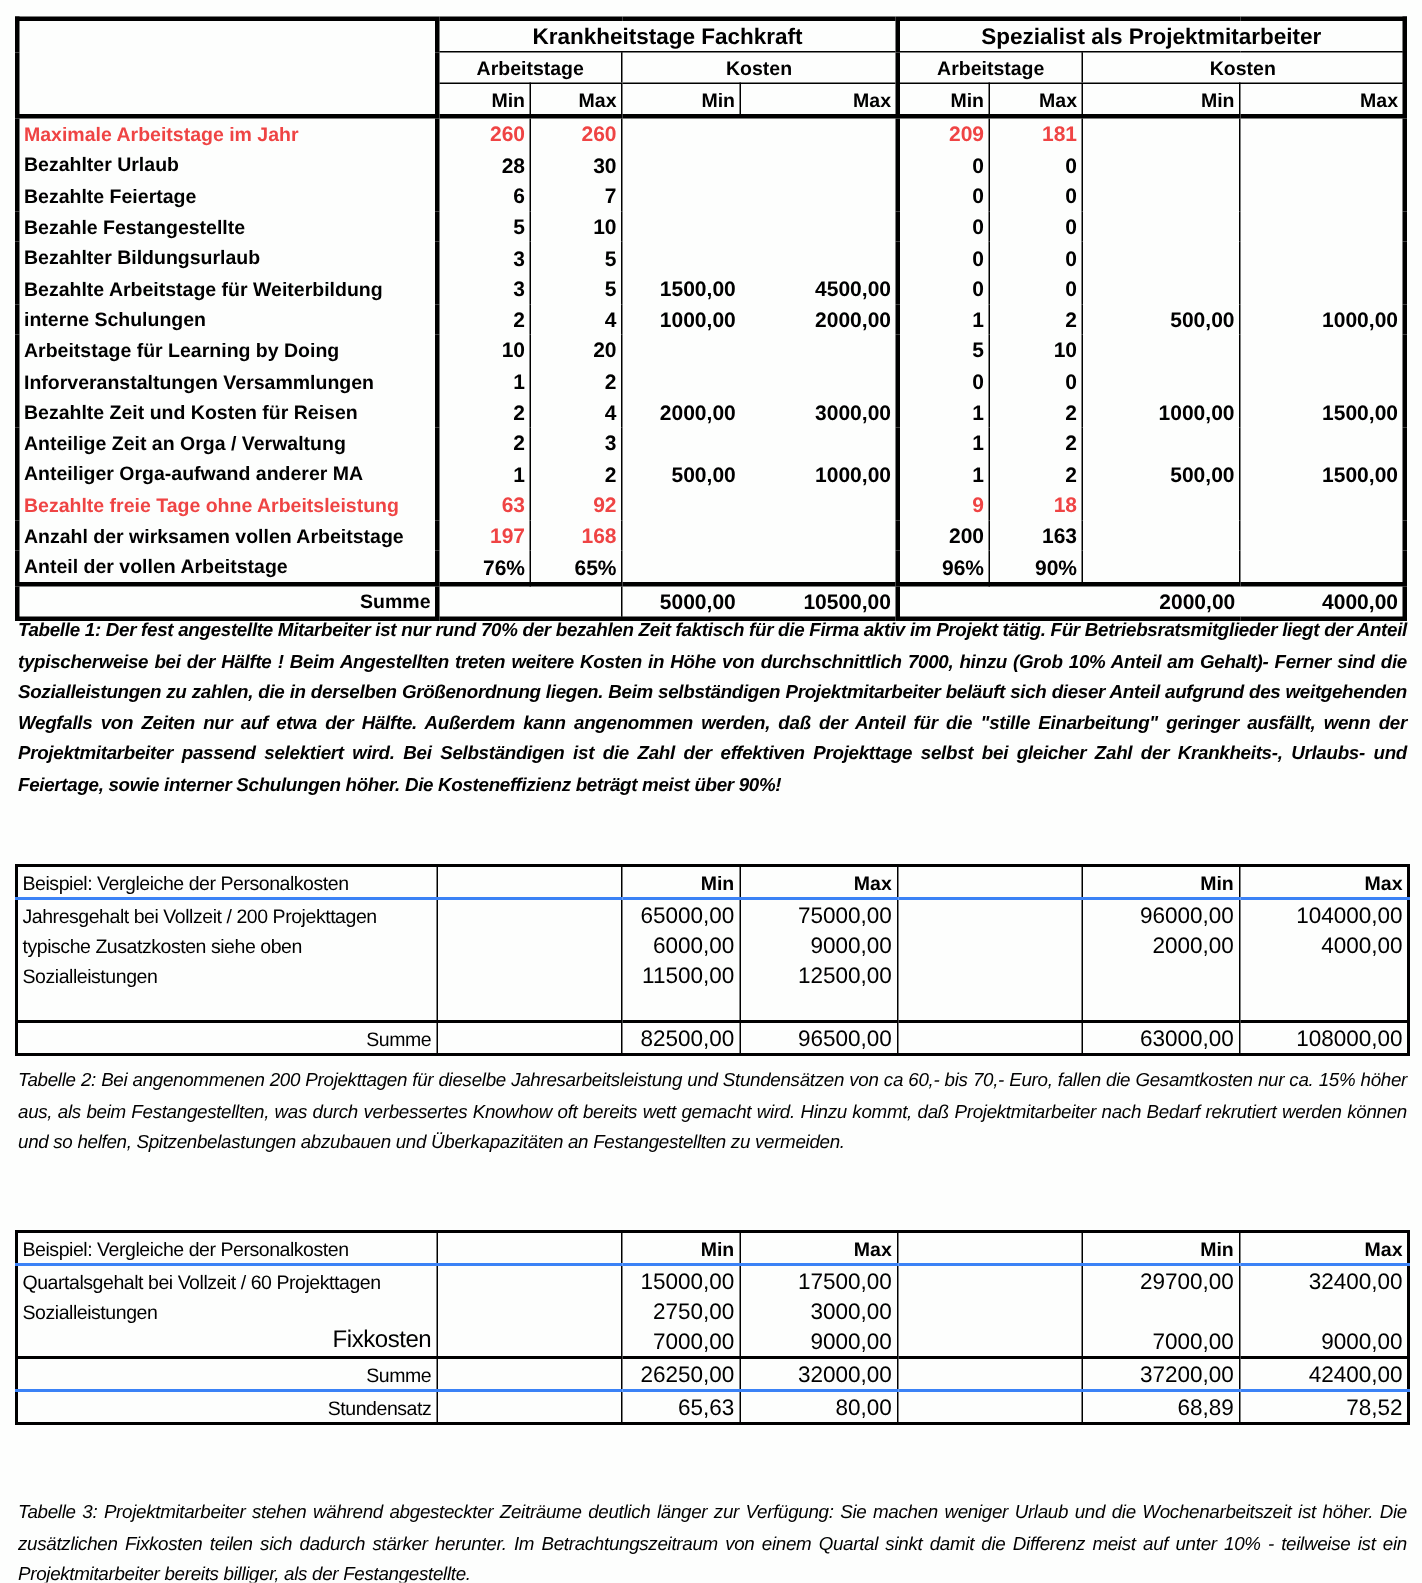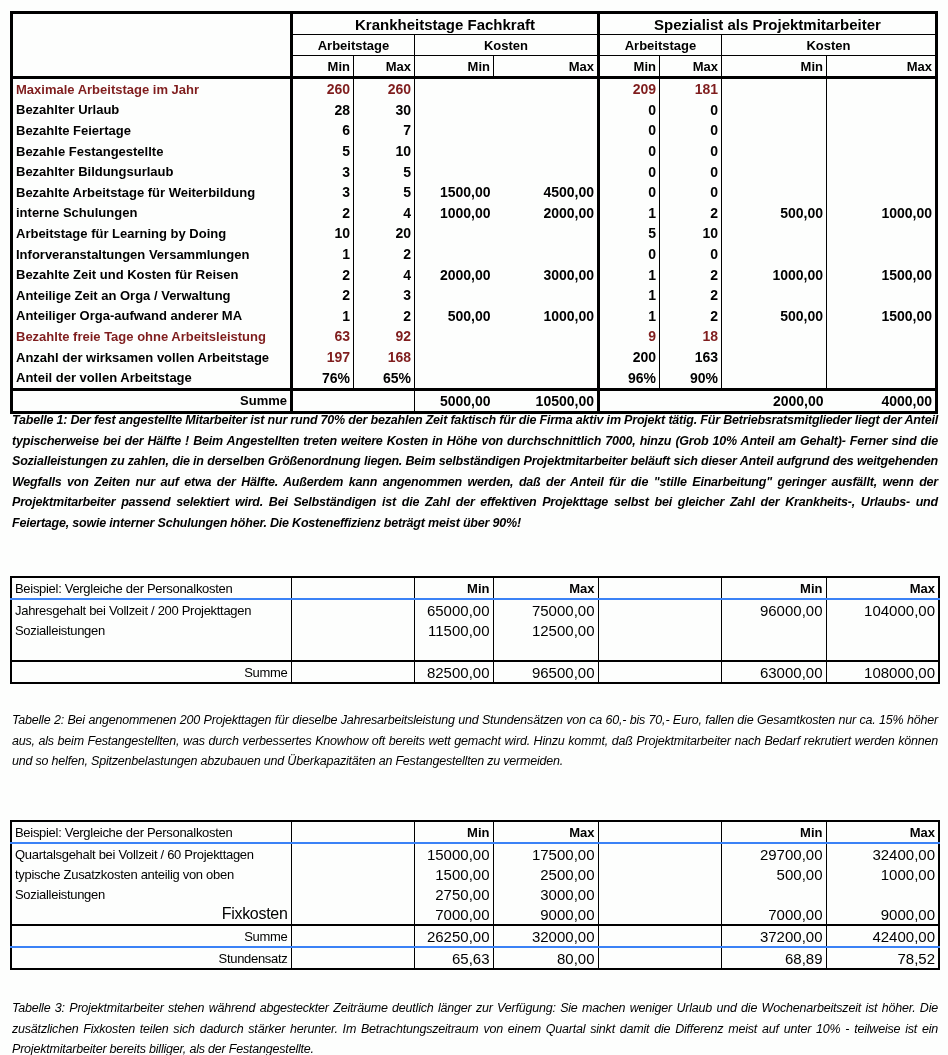--- a/index.html
+++ b/index.html
@@ -1,20 +1,20 @@
 <!DOCTYPE html>
 <html><head>
 <meta charset="utf-8">
 <style>
   html, body { margin:0; padding:0; background:#fdfefd; }
   body { width:948px; height:1055px; position:relative; font-family:"Liberation Sans", sans-serif; color:#000; overflow:hidden; }
   table { border-collapse:collapse; position:absolute; table-layout:fixed; }
   td { padding:0 3px; font-size:13px; font-weight:bold; white-space:nowrap; overflow:hidden; line-height:1; }
   .num { text-align:right; font-size:14px; font-family:"Liberation Sans", sans-serif; }
-  .grey { color:#7f1d1d; }
+  .grey { color:#ef4444; }
   .c { text-align:center; }
   .r { text-align:right; }
   
   #t1 { left:10px; top:11px; border:3px solid #000; }
   #t1 td { height:20px; }
   #t1 .h1 td { height:20px; font-size:15px; }
   #t1 .h1 td.title { font-size:15px; }
   #t1 .bl { border-left:1px solid #000; }
   #t1 .bL { border-left:3px solid #000; }
   #t1 .bb { border-bottom:1px solid #000; }
@@ -278,20 +278,29 @@
       <tr>
         <td class="lab">Jahresgehalt bei Vollzeit / 200 Projekttagen</td>
         <td class="bl"></td>
         <td class="num bl">65000,00</td>
         <td class="num bl">75000,00</td>
         <td class="bl"></td>
         <td class="num bl">96000,00</td>
         <td class="num bl">104000,00</td>
       </tr>
       <tr>
+        <td class="lab">typische Zusatzkosten siehe oben</td>
+        <td class="bl"></td>
+        <td class="num bl">6000,00</td>
+        <td class="num bl">9000,00</td>
+        <td class="bl"></td>
+        <td class="num bl">2000,00</td>
+        <td class="num bl">4000,00</td>
+      </tr>
+      <tr>
         <td class="lab">Sozialleistungen</td>
         <td class="bl"></td>
         <td class="num bl">11500,00</td>
         <td class="num bl">12500,00</td>
         <td class="bl"></td>
         <td class="num bl"></td>
         <td class="num bl"></td>
       </tr>
       <tr>
         <td class="lab"></td>
@@ -341,29 +350,20 @@
   </tbody>
     <tbody id="t3-body">
       <tr>
         <td class="lab">Quartalsgehalt bei Vollzeit / 60 Projekttagen</td>
         <td class="bl"></td>
         <td class="num bl">15000,00</td>
         <td class="num bl">17500,00</td>
         <td class="bl"></td>
         <td class="num bl">29700,00</td>
         <td class="num bl">32400,00</td>
-      </tr>
-      <tr>
-        <td class="lab">typische Zusatzkosten anteilig von oben</td>
-        <td class="bl"></td>
-        <td class="num bl">1500,00</td>
-        <td class="num bl">2500,00</td>
-        <td class="bl"></td>
-        <td class="num bl">500,00</td>
-        <td class="num bl">1000,00</td>
       </tr>
       <tr>
         <td class="lab">Sozialleistungen</td>
         <td class="bl"></td>
         <td class="num bl">2750,00</td>
         <td class="num bl">3000,00</td>
         <td class="bl"></td>
         <td class="num bl"></td>
         <td class="num bl"></td>
       </tr>

